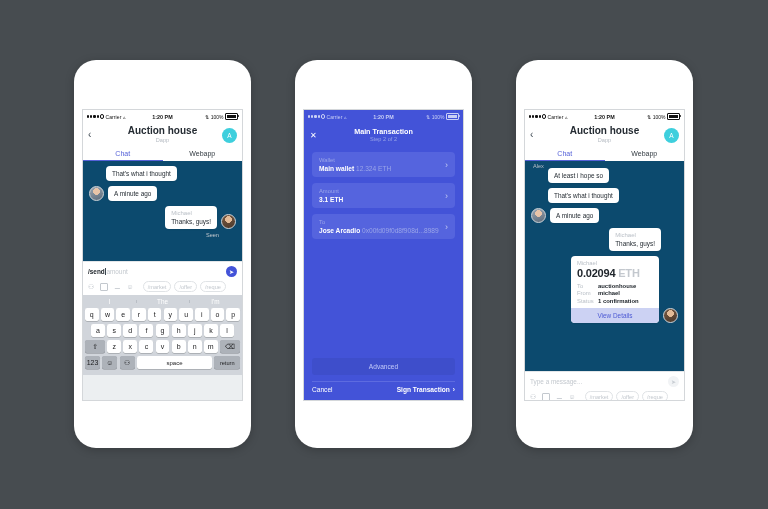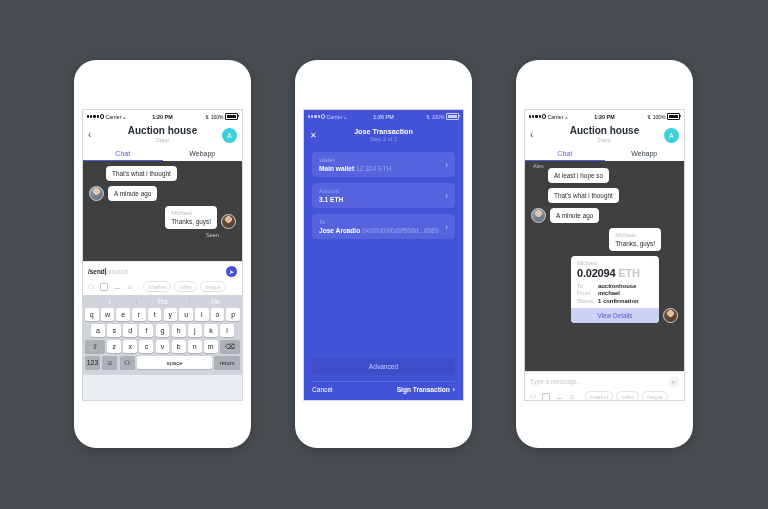--- a/index.html
+++ b/index.html
@@ -73,21 +73,21 @@
     margin-left: auto; font-weight: 500;
   }
 
   
   .tabs { display: flex; background: #fff; position: relative; }
   .tab { flex: 1; text-align: center; font-size: 7px; padding: 3px 0 4px; color: #333b42; cursor: pointer; }
   .tab.active { color: #5561d8; }
   .tab-underline { position: absolute; bottom: 0; left: 0; width: 50%; height: 1.4px; background: #5561d8; }
 
   
-  .chat { background: #404040; padding: 5px 6px 0; box-sizing: border-box; position: relative; }
+  .chat { background: #0c4a6e; padding: 5px 6px 0; box-sizing: border-box; position: relative; }
   .msg-row { display: flex; align-items: flex-end; margin-bottom: 5px; }
   .msg-row.right { justify-content: flex-end; }
   .bub {
     background: #fff; border-radius: 4px; padding: 4px 6px;
     font-size: 6.4px; color: #252c33; max-width: 108px;
     box-shadow: 0 0.5px 1.5px rgba(0,0,0,0.07);
   }
   .bub .sender { font-size: 6px; color: #b9bfc6; margin-bottom: 2px; }
   .pic {
     width: 13px; height: 13px; border-radius: 50%; margin-right: 4px;
@@ -334,21 +334,21 @@
           <span class="batt">
               <i></i>
             </span>
         </div>
       </div>
 
       <div class="blue-screen" style="height:calc(100% - 13px);">
         <div class="blue-nav">
           <div class="x-icon">✕</div>
           <div class="blue-title">
-            <div class="t">Jose Transaction</div>
+            <div class="t">Main Transaction</div>
             <div class="s">Step 2 of 2</div>
           </div>
         </div>
 
         <div class="fieldwrap">
           <div class="field">
             <div class="lab">Wallet</div>
             <div class="val"><span>Main wallet</span> <span class="dim">12.324 ETH</span></div>
             <div class="chev">›</div>
           </div>

